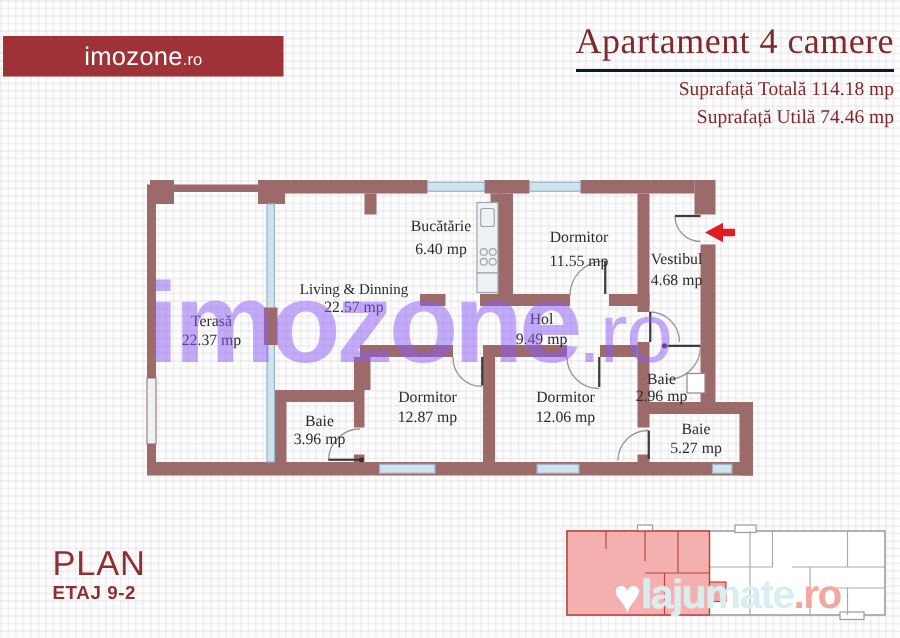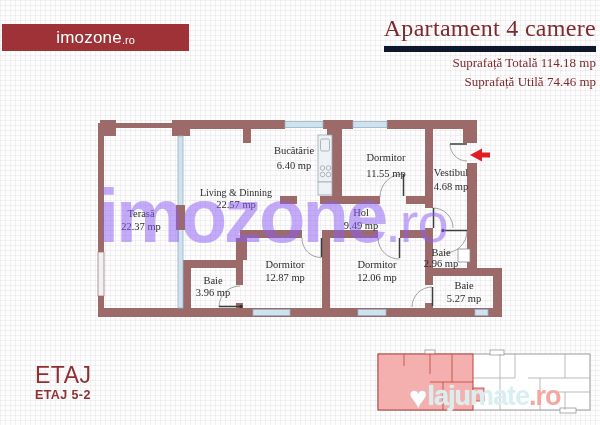--- a/index.html
+++ b/index.html
@@ -17,21 +17,21 @@
     background:#9e3236;color:#fff;display:flex;align-items:center;justify-content:center;
   }
   .logo .main{font-size:17px;letter-spacing:0.2px;}
   .logo .suffix{font-size:11px;margin-top:4px;}
   .header-right{
     position:absolute;right:4px;top:15px;text-align:right;z-index:4;
     color:#7e2a2c;font-family:"Liberation Serif",serif;
   }
   .header-right h1{
     font-size:24px;font-weight:400;margin:0 0 0 0;padding-bottom:4px;
-    border-bottom:6px solid #0f172a;letter-spacing:0.3px;
+    border-bottom:2px solid #0f172a;letter-spacing:0.3px;
   }
   .header-right .sub{font-size:13px;margin:3px 0 0 0;font-family:Liberation Serif, serif;}
   .plan-svg{position:absolute;left:0;top:0;z-index:1;}
   .watermark-main{
     position:absolute;left:98px;top:176px;z-index:2;
     font-weight:700;font-size:76px;line-height:80px;letter-spacing:-3px;
     color:#8b5cf6;opacity:0.5;white-space:nowrap;pointer-events:none;
   }
   .watermark-main .suffix{font-size:56px;font-weight:400;letter-spacing:-1px;}
   .plan-level{
@@ -211,19 +211,19 @@
     </g>
     <rect x="473" y="388" width="11" height="13" fill="#f2a7a5" stroke="#bb4440" stroke-width="0.8"></rect>
   </g>
 </svg>
 
 <div class="watermark-main">
   <span>imozone</span><span class="suffix">.ro</span>
 </div>
 
 <div class="plan-level">
-  <div class="l1">ETAJ</div>
-  <div class="l2">ETAJ 5-2</div>
+  <div class="l1">PLAN</div>
+  <div class="l2">ETAJ 9-2</div>
 </div>
 
 <div class="watermark-lajumate">
   <span class="heart">♥</span><span>lajumate</span><span class="suffix">.ro</span>
 </div>
 
 </body></html>

